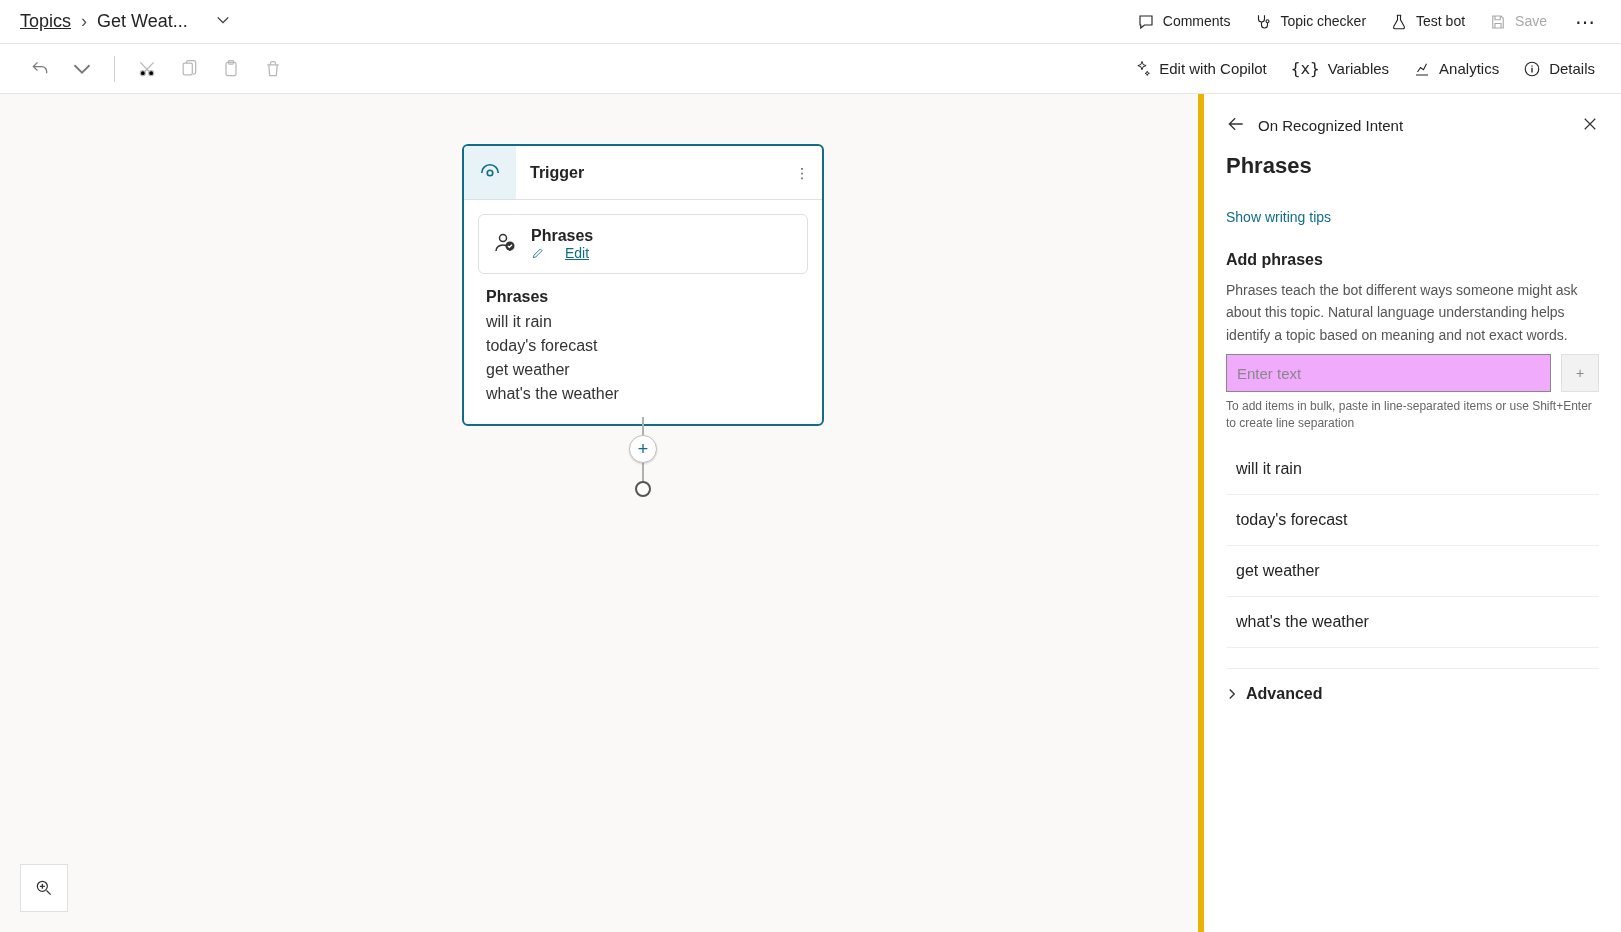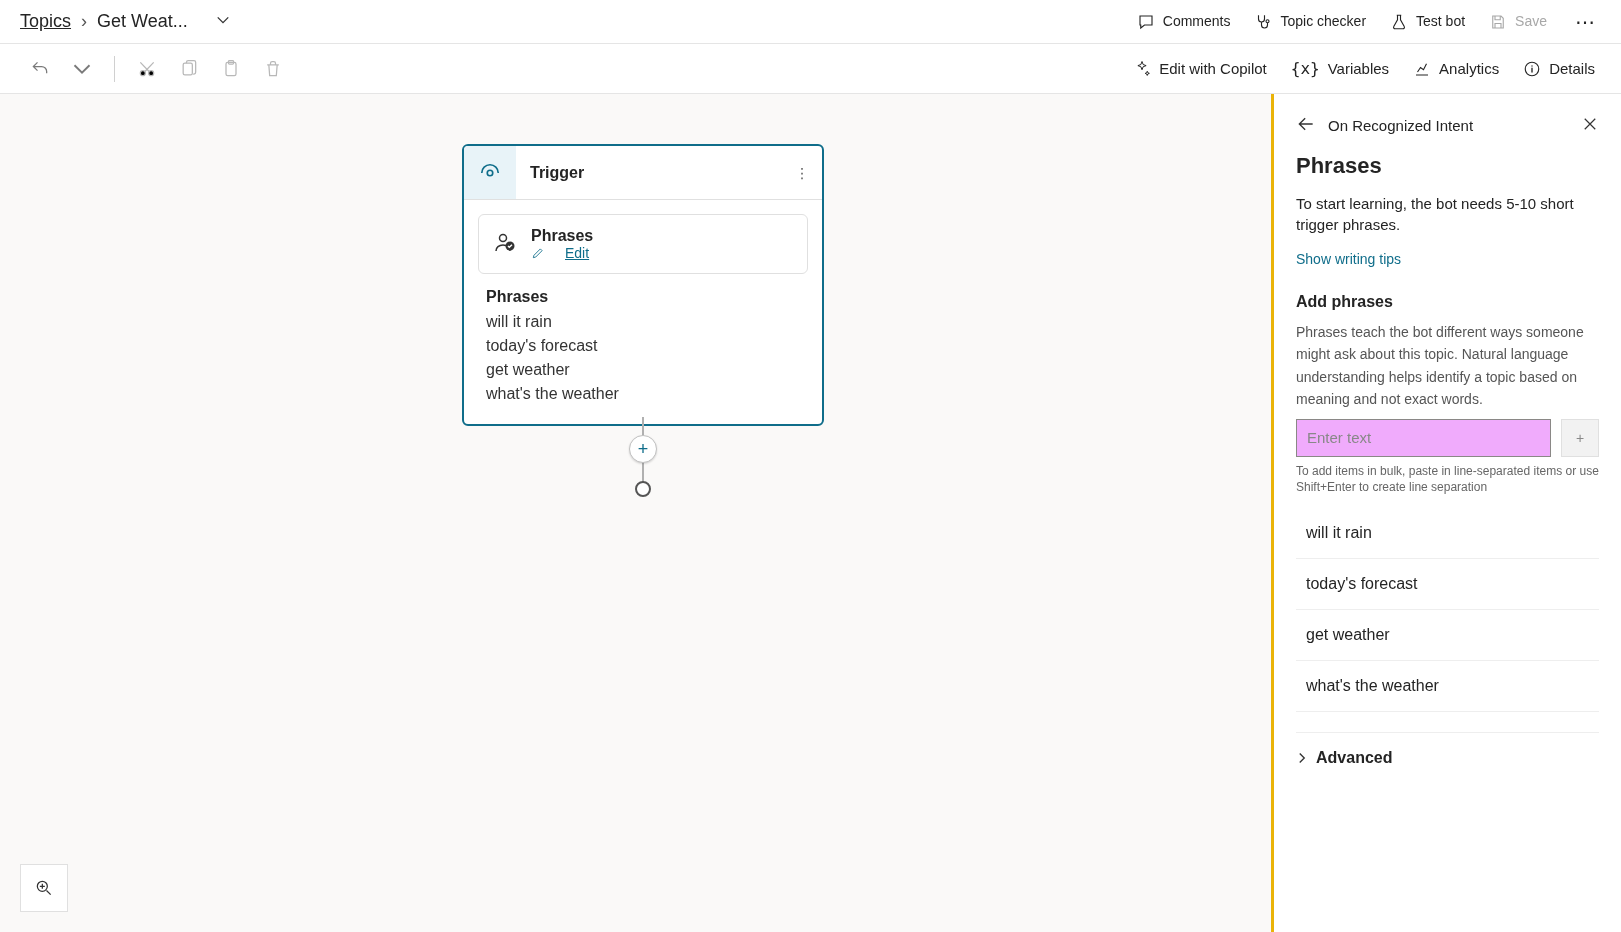--- a/index.html
+++ b/index.html
@@ -111,21 +111,21 @@
     display:flex; align-items:center; justify-content:center; color:#0f6d8a; font-size:18px; cursor:pointer;
     box-shadow: 0 1px 2px rgba(0,0,0,0.15);
   }
   .end-circle {
     position:absolute; left:50%; transform:translate(-50%,-50%);
     width:16px; height:16px; border-radius:50%; background:#fff; border:2px solid #555;
   }
 
   
   .panel {
-    width:350px; border-left:3px solid #eab308; background:#fff;
+    width:423px; border-left:6px solid #eab308; background:#fff;
     padding: 20px 22px; overflow-y:auto;
   }
   .panel-head { display:flex; align-items:center; justify-content:space-between; margin-bottom:16px;}
   .panel-head .left { display:flex; align-items:center; gap:12px;}
   .panel-head .back { cursor:pointer; }
   .panel-head .title { font-size:15px; font-weight:400;}
   .panel-head .close { cursor:pointer; }
   .panel h2 { font-size:22px; margin:6px 0 14px 0; font-weight:600;}
   .panel .lead { font-size:15px; line-height:1.4; color:#242424;}
   .panel .link { color:#0f6d8a; cursor:pointer; margin-top:16px; display:inline-block;}
@@ -325,21 +325,20 @@
         <span class="title">On Recognized Intent</span>
       </div>
       <span class="close">
         <svg viewBox="0 0 24 24" width="18" height="18">
             <path d="M5 5l14 14M19 5L5 19" stroke="#333" stroke-width="1.6"></path>
           </svg>
       </span>
     </div>
 
     <h2>Phrases</h2>
-    <div class="lead">To start learning, the bot needs 5-10 short trigger phrases.</div>
     <span class="link">Show writing tips</span>
 
     <h3>Add phrases</h3>
     <div class="desc">Phrases teach the bot different ways someone might ask about this topic. Natural language understanding helps identify a topic based on meaning and not exact words.</div>
 
     <div class="input-row">
       <input type="text" placeholder="Enter text" style="">
       <div class="addbtn">+</div>
     </div>
     <div class="hint">To add items in bulk, paste in line-separated items or use Shift+Enter to create line separation</div>

